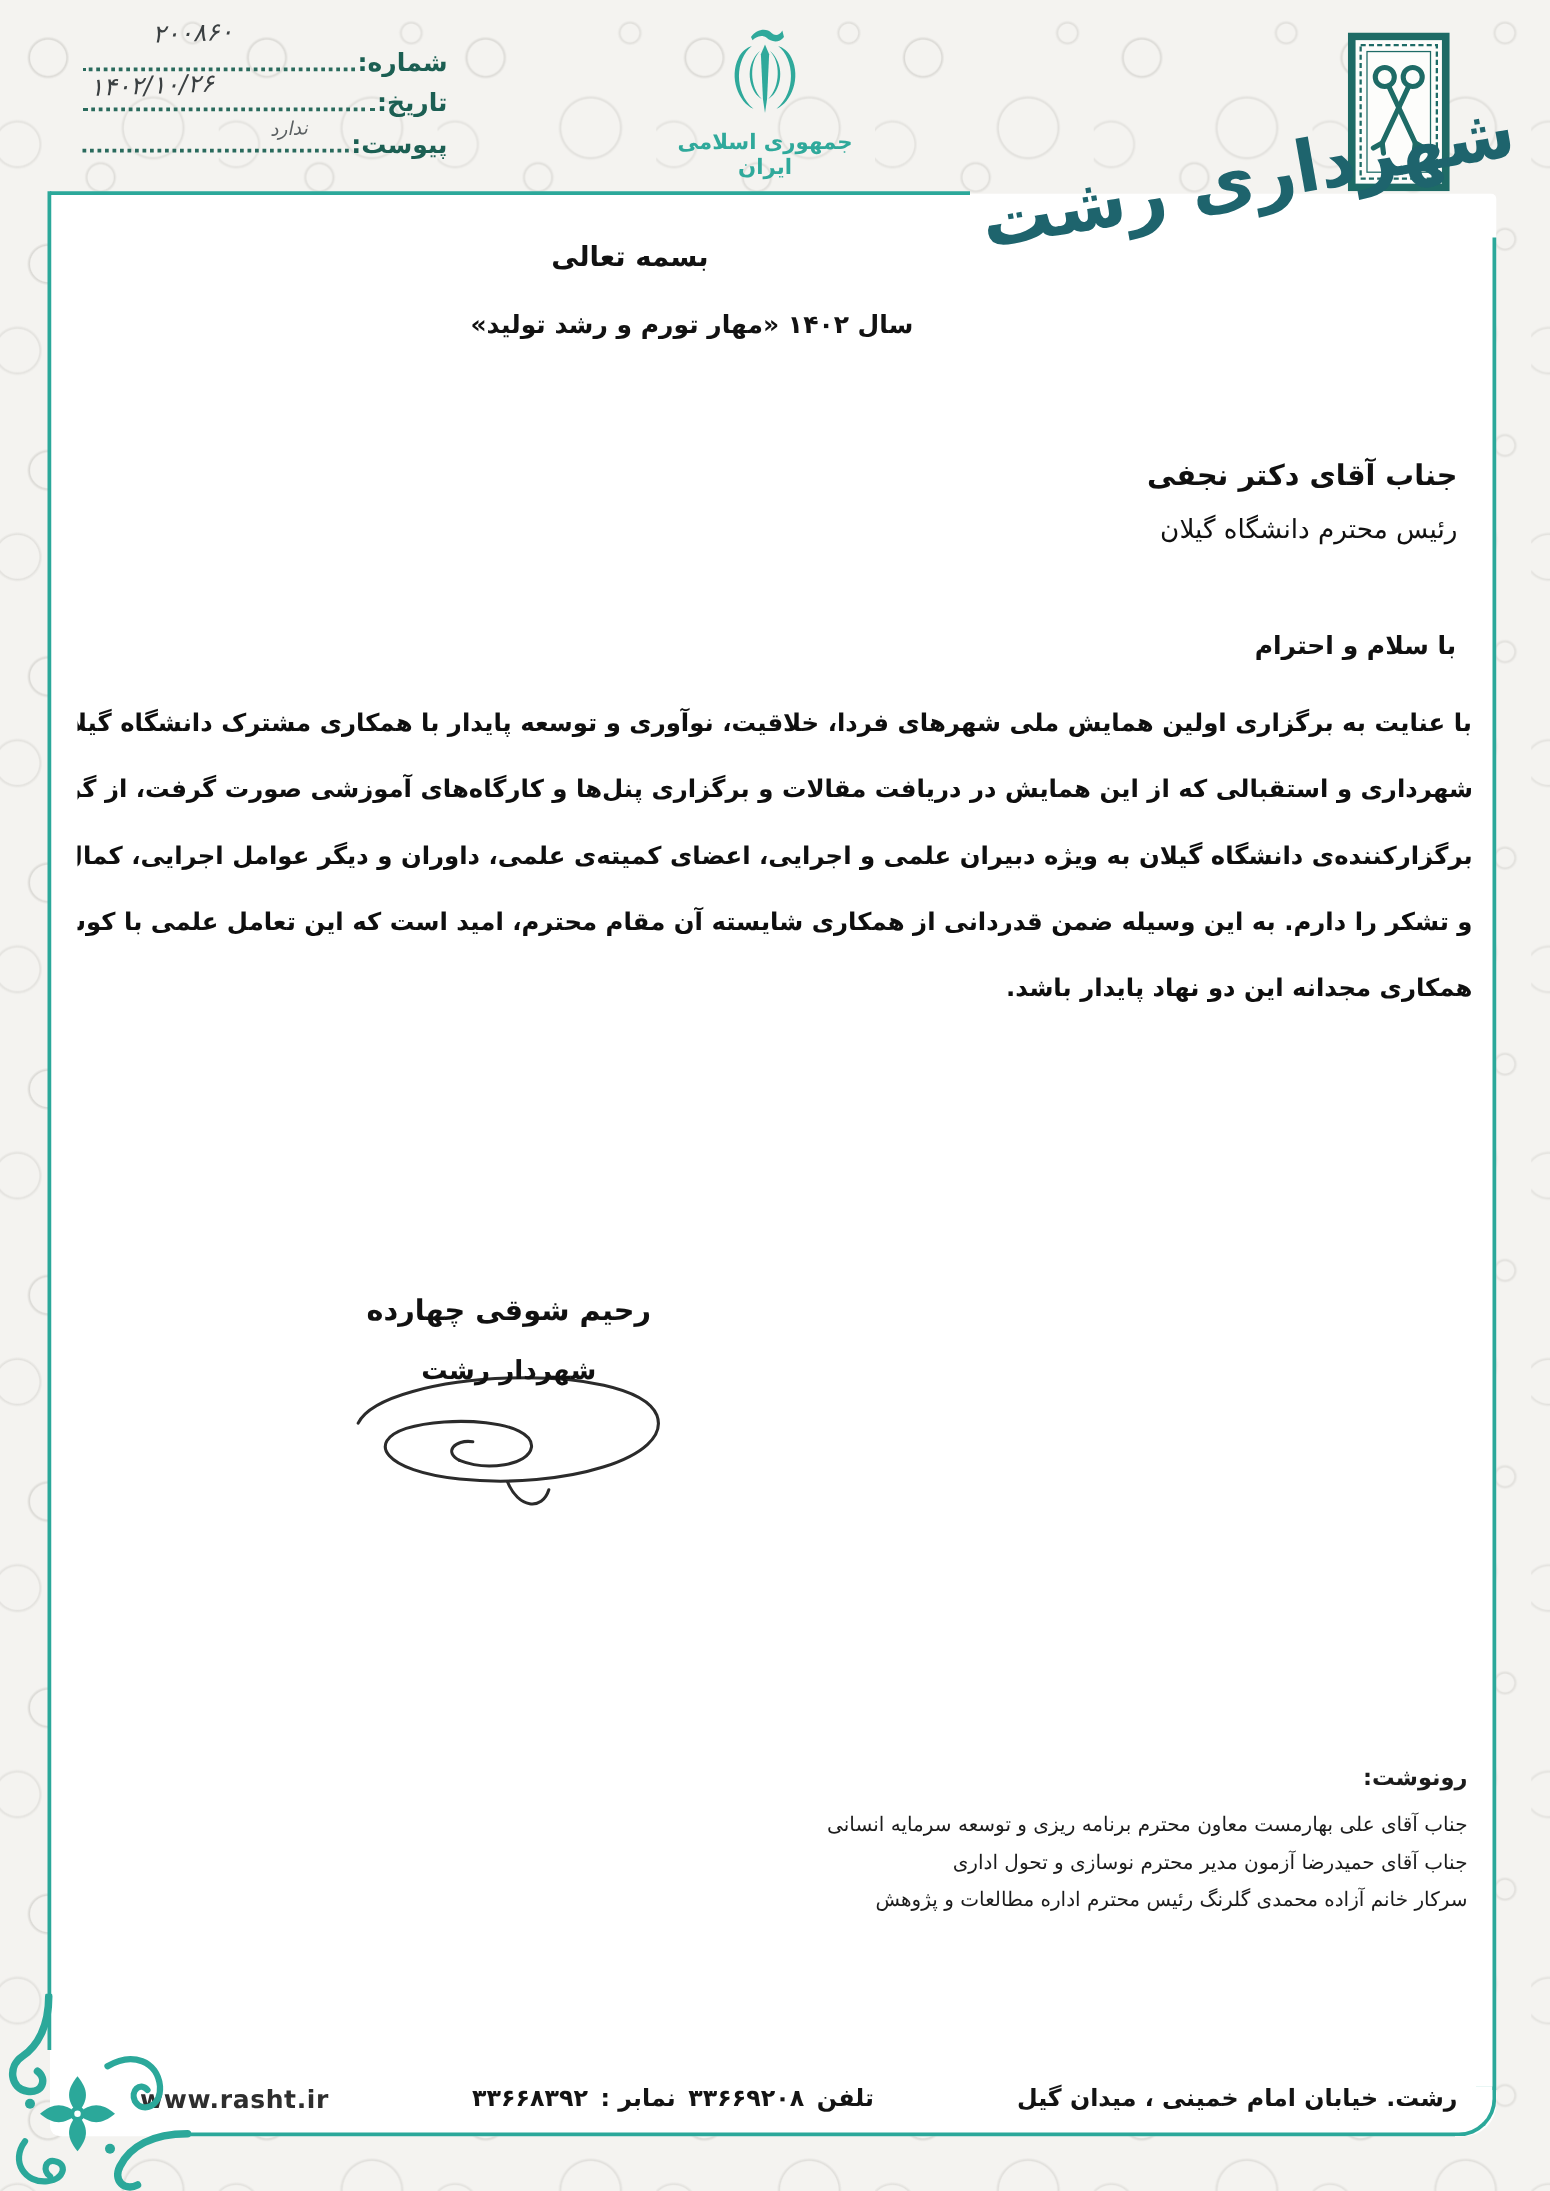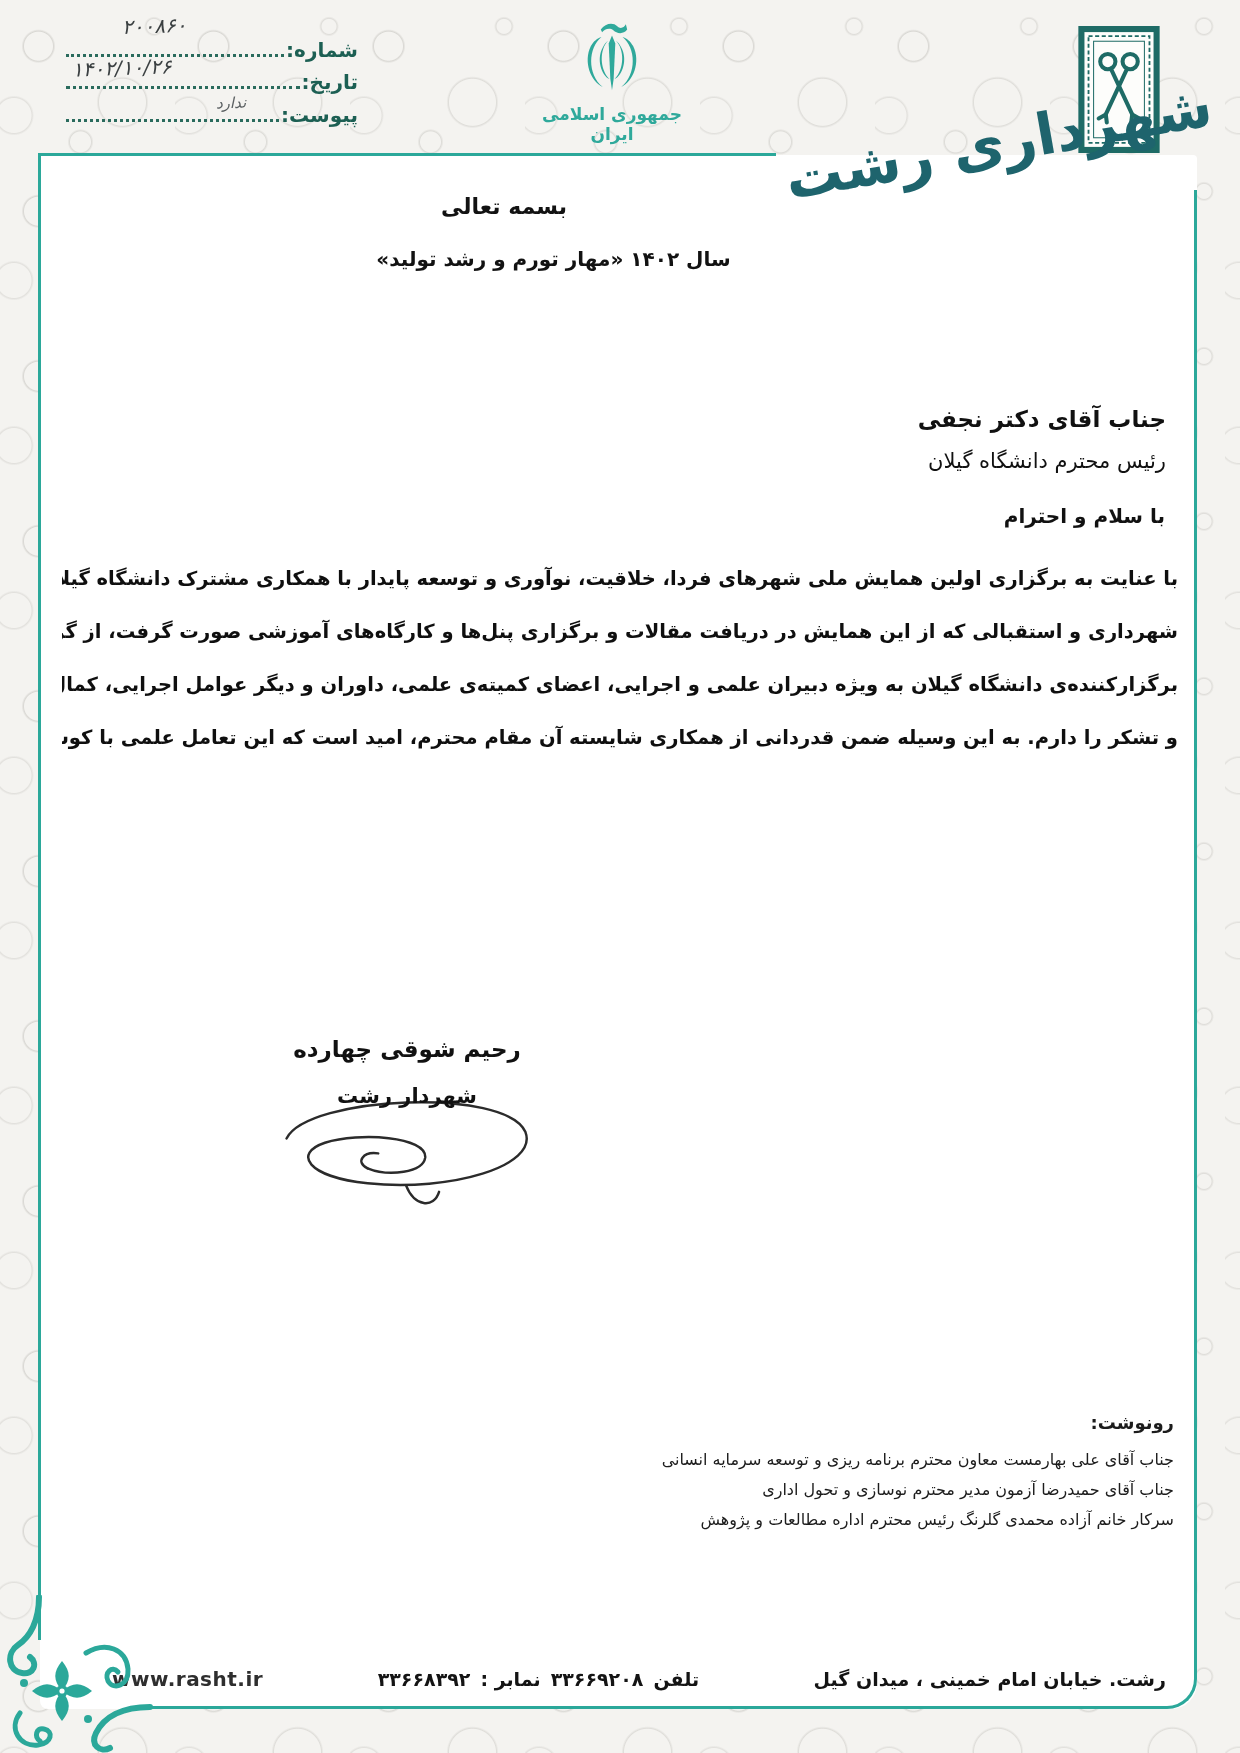--- a/index.html
+++ b/index.html
@@ -59,21 +59,21 @@
     font-size:57px; font-weight:bold; color:#1e646d; text-align:center;
     transform:rotate(-10deg); letter-spacing:-2px; white-space:nowrap;
   }
 
   
   .besmeleh { position:absolute; left:0; top:194px; width:1008px; text-align:center;
               font-size:22px; font-weight:bold; color:#121212; z-index:4; }
   .slogan   { position:absolute; left:0; top:247px; width:1107px; text-align:center;
               font-size:20px; font-weight:bold; color:#121212; z-index:4; }
 
-  .recipient { position:absolute; right:74px; top:368px; text-align:right; direction:rtl; z-index:4; color:#111;margin-top:38px; }
+  .recipient { position:absolute; right:74px; top:368px; text-align:right; direction:rtl; z-index:4; color:#111; }
   .recipient-name  { font-size:23px; font-weight:bold; }
   .recipient-title { font-size:21px; font-weight:normal; margin-top:17px; }
 
   .salutation { position:absolute; right:75px; top:504px; font-size:20px; font-weight:bold; color:#111; z-index:4; direction:rtl; }
 
   .body-par { position:absolute; left:62px; top:552px; width:1116px; direction:rtl; z-index:4;
               font-size:19.5px; font-weight:bold; color:#0f0f0f; }
   .pline { height:53px; line-height:53px; text-align:justify; text-align-last:justify; overflow:hidden; white-space:nowrap; }
   .pline.last { text-align-last:right; white-space:normal; }
 
@@ -166,20 +166,21 @@
     <div class="recipient-title">رئیس محترم دانشگاه گیلان</div>
   </div>
 
   <div class="salutation">با سلام و احترام</div>
 
   <div class="body-par">
     <div class="pline">با عنایت به برگزاری اولین همایش ملی شهرهای فردا، خلاقیت، نوآوری و توسعه پایدار با همکاری مشترک دانشگاه گیلان و این</div>
     <div class="pline">شهرداری و استقبالی که از این همایش در دریافت مقالات و برگزاری پنل‌ها و کارگاه‌های آموزشی صورت گرفت، از گروه</div>
     <div class="pline">برگزارکننده‌ی دانشگاه گیلان به ویژه دبیران علمی و اجرایی، اعضای کمیته‌ی علمی، داوران و دیگر عوامل اجرایی، کمال تقدیر</div>
     <div class="pline">و تشکر را دارم.  به این وسیله ضمن قدردانی از همکاری شایسته آن مقام محترم، امید است که این تعامل علمی با کوشش و</div>
+    <div class="pline last">همکاری مجدانه این دو نهاد پایدار باشد.</div>
   </div>
 
   <div class="sig-block">
     <div class="sig-name">رحیم شوقی چهارده</div>
     <div class="sig-title">شهردار رشت</div>
   </div>
   <svg class="sig-scribble" viewBox="0 0 300 140">
     <g fill="none" stroke="#2b2b2b" stroke-width="2.3" stroke-linecap="round">
       <path d="M38,62 C58,22 244,14 262,56 C274,88 192,112 114,104 C57,98 44,76 74,66 C106,56 170,60 168,80 C166,94 134,98 114,90"></path>
       <path d="M114,90 C102,84 110,74 124,76"></path>

